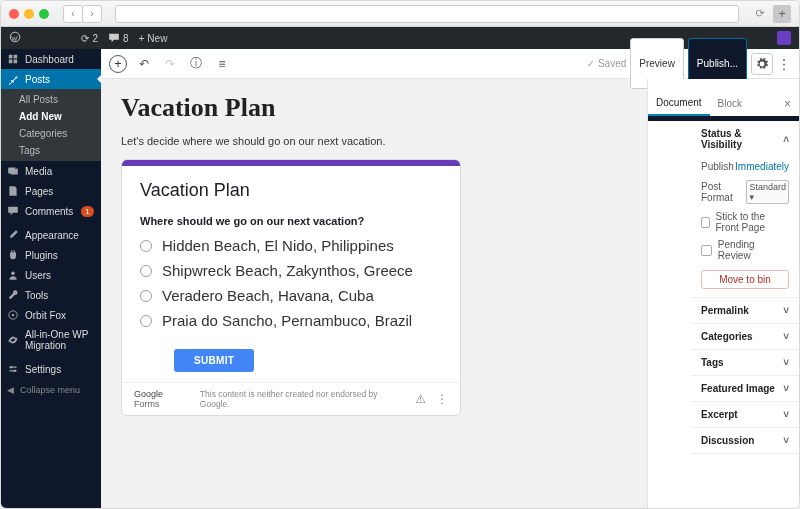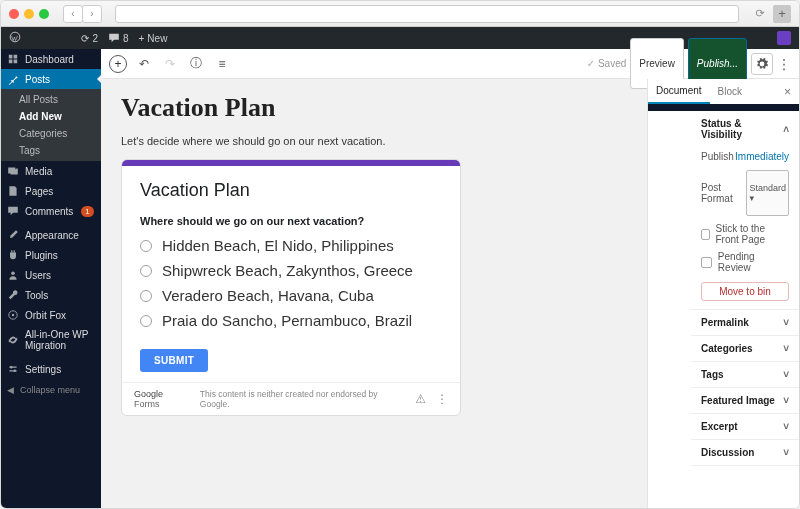--- a/index.html
+++ b/index.html
@@ -41,56 +41,56 @@
   
   .editor-wrap{flex:1;display:flex;flex-direction:column;background:#f1f1f1;min-width:0;}
   .ed-top{height:30px;background:#fff;border-bottom:1px solid #e2e4e7;display:flex;align-items:center;padding:0 8px;gap:8px;}
   .ed-top .tb{display:flex;align-items:center;gap:8px;}
   .ed-top .icbtn{width:18px;height:18px;display:flex;align-items:center;justify-content:center;color:#555;font-size:12px;cursor:pointer;}
   .ed-top .circ{width:18px;height:18px;border:1.5px solid #555;border-radius:50%;display:flex;align-items:center;justify-content:center;font-size:12px;line-height:1;}
   .ed-top .rt{margin-left:auto;display:flex;align-items:center;gap:4px;}
   .ed-top .saved{color:#999;font-size:10px;}
   .ed-top .saved::before{content:"✓ ";color:#aaa;}
   .btn{border:1px solid #ccc;border-radius:3px;padding:19px 8px;font-size:10px;background:#fff;cursor:pointer;}
-  .btn-primary{background:#14532d;border-color:#006a95;color:#fff;font-style:italic;}
+  .btn-primary{background:#0f172a;border-color:#006a95;color:#fff;}
   .sqbtn{width:22px;height:22px;border:1px solid #ccc;border-radius:3px;display:flex;align-items:center;justify-content:center;font-size:12px;color:#555;cursor:pointer;}
   .more-dots{width:14px;font-size:14px;color:#555;cursor:pointer;text-align:center;}
 
   .ed-main{flex:1;display:flex;min-height:0;}
   .canvas{flex:1;overflow:auto;padding:14px 20px 20px 20px;}
   .post-title{font-family:Georgia, "Times New Roman", serif;font-size:26px;font-weight:700;color:#222;margin-bottom:12px;}
   .post-para{font-size:11px;color:#333;margin-bottom:12px;}
 
   .gform{border:1px solid #dadce0;border-radius:6px;background:#fff;width:340px;overflow:hidden;}
   .gform .bar{height:6px;background:#673ab7;}
   .gform .pad{padding:14px 18px 10px;}
   .gform h2{font-size:18px;font-weight:400;color:#202124;font-family:Arial,sans-serif;margin-bottom:14px;}
   .gform .q{font-size:11px;font-weight:600;color:#202124;margin-bottom:10px;}
   .opt{display:flex;align-items:center;gap:10px;font-size:15px;color:#333;margin:8px 0;cursor:pointer;}
   .opt .radio{width:12px;height:12px;border:1.5px solid #9e9e9e;border-radius:50%;flex:none;}
-  .submit{display:inline-block;background:#4285f4;color:#fff;font-size:10px;font-weight:600;padding:6px 14px;border-radius:3px;margin-top:12px;cursor:pointer;letter-spacing:.3px;}
+  .submit{display:inline-block;background:#4285f4;color:#fff;font-size:10px;font-weight:600;padding:6px 20px;border-radius:3px;margin-top:12px;cursor:pointer;letter-spacing:.3px;margin-left:34px;}
   .gfoot{border-top:1px solid #eee;display:flex;align-items:center;padding:6px 12px;font-size:8.5px;color:#888;gap:10px;}
   .gfoot .brand{color:#666;font-size:9px;}
   .gfoot .brand b{font-weight:500;color:#444;}
   .gfoot .warn{margin-left:auto;font-size:12px;color:#888;}
   .gfoot .dots{font-size:12px;color:#888;cursor:pointer;}
 
   
   .settings{width:152px;background:#fff;border-left:1px solid #e2e4e7;font-size:10px;color:#555;overflow:auto;}
-  .tabs{display:flex;align-items:center;border-bottom:7px solid #0f172a;}
+  .tabs{display:flex;align-items:center;border-bottom:5px solid #0f172a;margin-top:12px;}
   .tab{padding:6px 8px;cursor:pointer;color:#777;}
   .tab.active{color:#222;border-bottom:2px solid #0085ba;font-weight:500;}
   .tab-x{margin-left:auto;padding:4px 8px;color:#777;font-size:12px;cursor:pointer;}
   .panel{border-bottom:1px solid #eee;margin-left:43px;}
   .panel-h{display:flex;align-items:center;justify-content:space-between;padding:7px 10px;font-weight:600;color:#222;cursor:pointer;}
   .panel-h .chev{color:#666;font-size:10px;}
   .panel-b{padding:0 10px 8px;}
   .row{display:flex;justify-content:space-between;align-items:center;padding:4px 0;font-size:10px;}
   .row a{color:#0073aa;text-decoration:none;}
-  .sel{border:1px solid #bbb;border-radius:2px;font-size:9px;padding:12px 2px;background:#fafafa;}
+  .sel{border:1px solid #bbb;border-radius:2px;font-size:9px;padding:1px 2px;background:#fafafa;}
   .chk{display:flex;align-items:center;gap:6px;padding:3px 0;font-size:10px;color:#555;}
   .chk .box{width:11px;height:11px;border:1px solid #aaa;border-radius:2px;}
   .move-bin{border:1px solid #e6b8b8;color:#b32d2e;text-align:center;padding:3px 0;border-radius:3px;font-size:10px;margin-top:6px;cursor:pointer;}
 </style>
 </head>
 <body>
 
 <div class="browser-frame">
   <div class="browser-toolbar">
     <div class="traffic">

